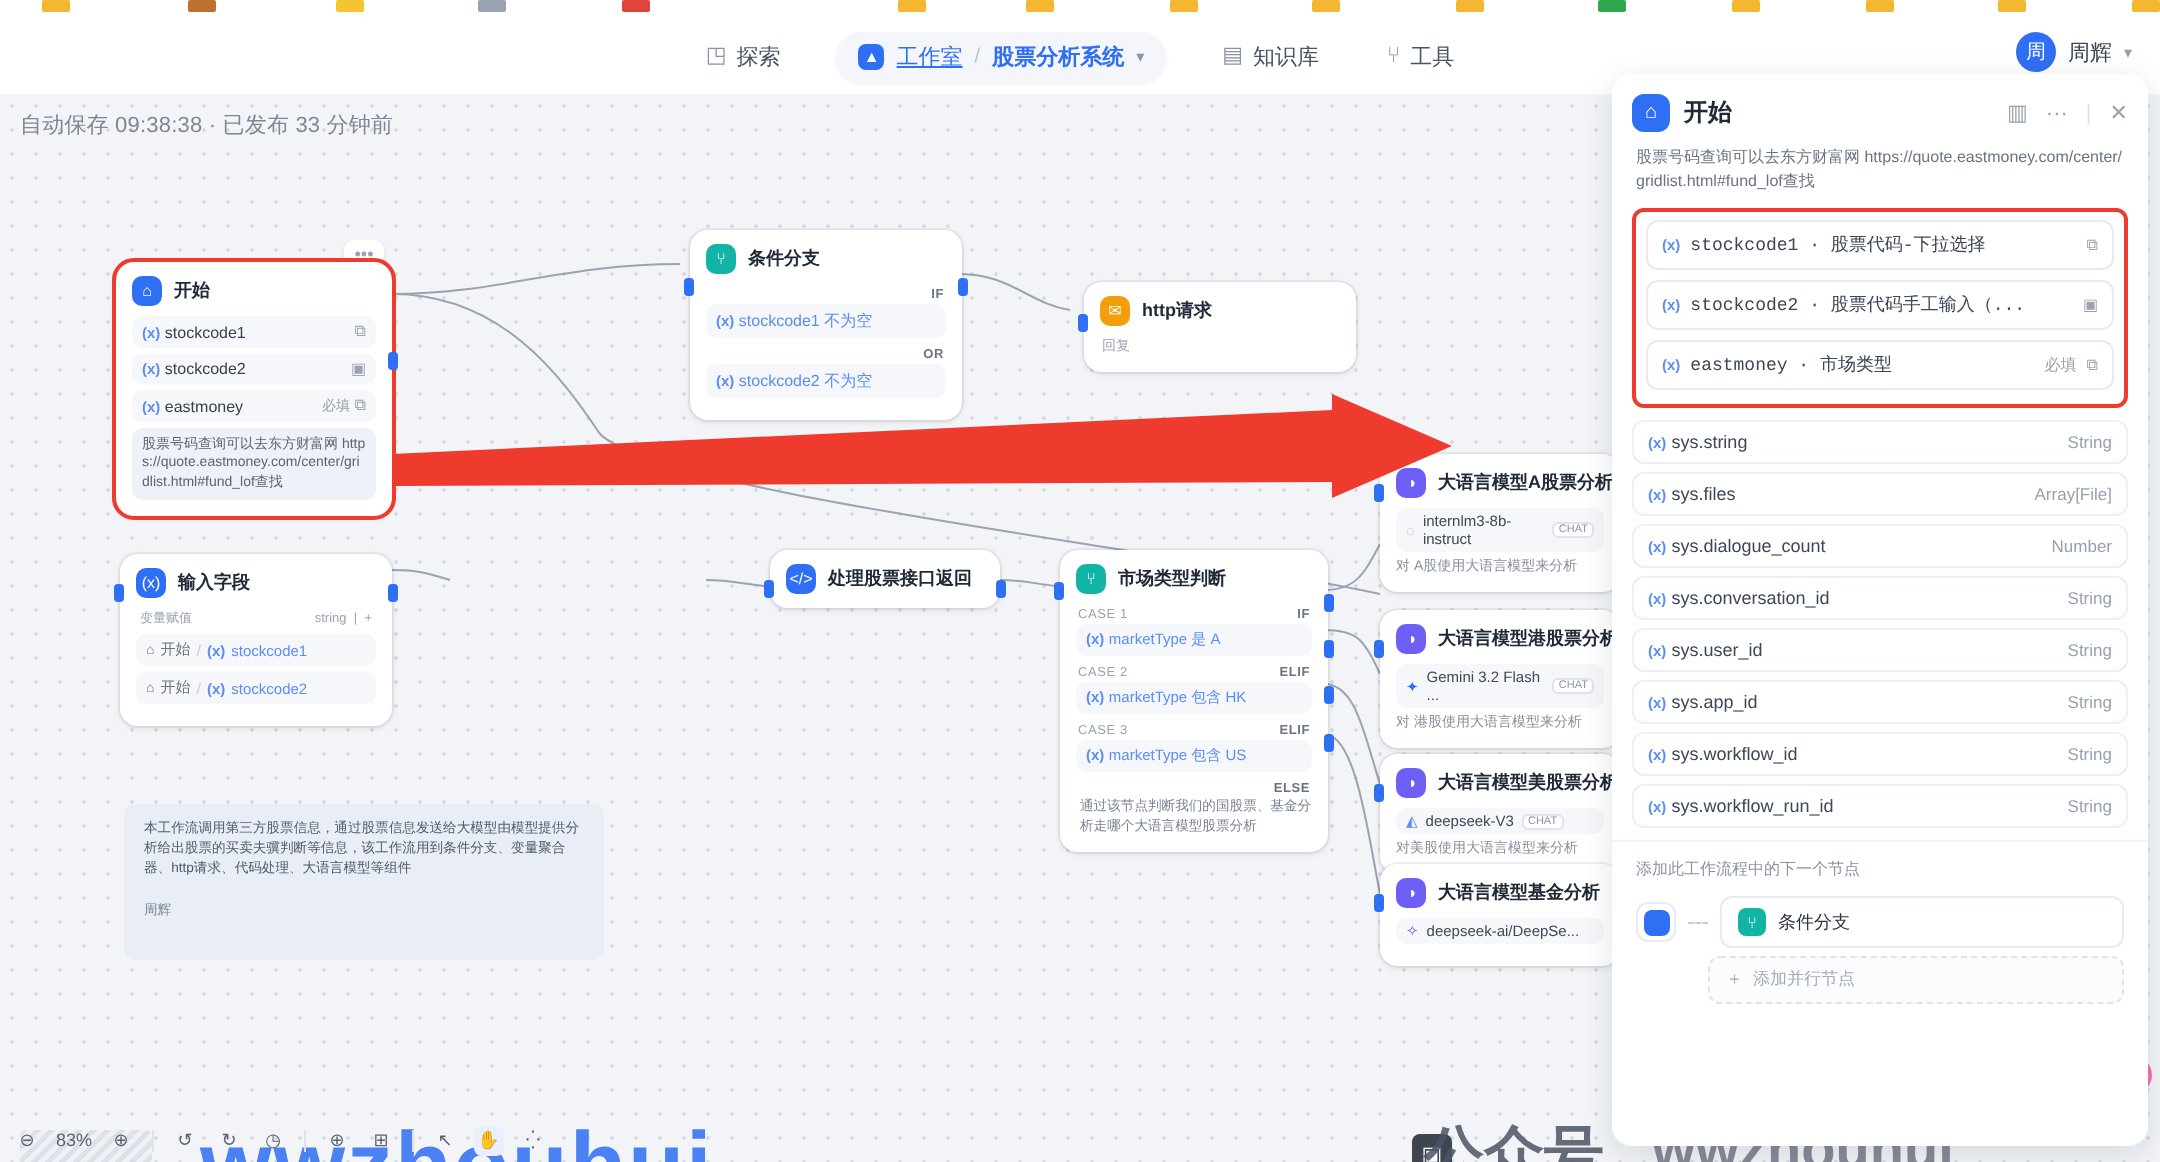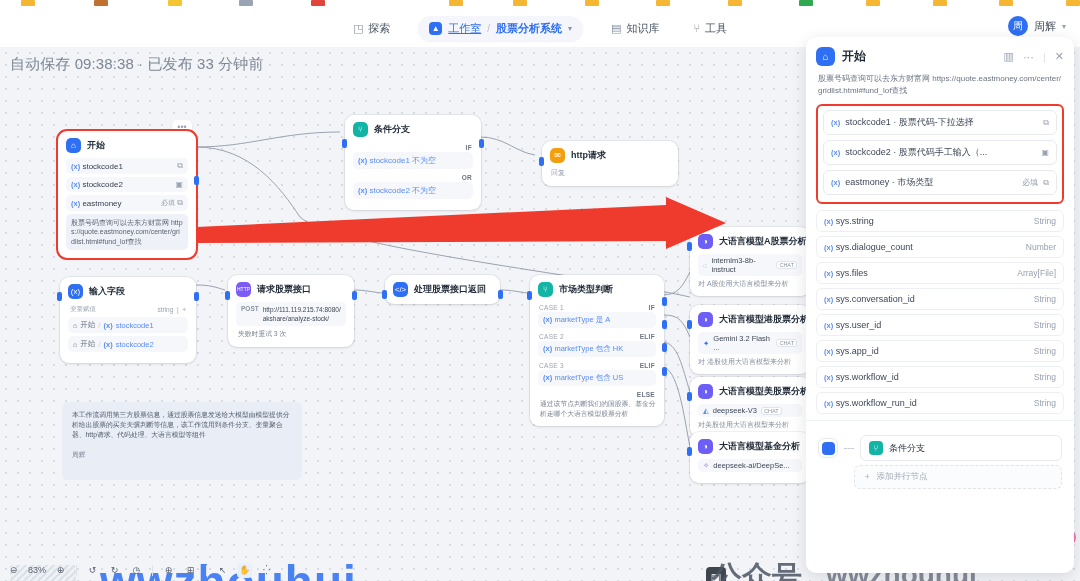--- a/index.html
+++ b/index.html
@@ -57,21 +57,21 @@
   
   .canvas {
     position: absolute; top: 47px; left: 0; width: 1080px; height: 534px;
     background-color: #f2f4f7;
     background-image: radial-gradient(#d7dbe3 1px, transparent 1px);
     background-size: 12px 12px;
     overflow: hidden;
   }
 
   .autosave {
-    position: absolute; left: 10px; top: 8px; font-size: 15px; color: #7e8796;
+    position: absolute; left: 10px; top: 8px; font-size: 11px; color: #7e8796;
     letter-spacing: .1px;
   }
 
   
   .ctrlbar { position: absolute; right: 9px; top: 5px; display: flex; align-items: center; gap: 6px; }
   .cbtn {
     height: 22px; min-width: 22px; background: #fff; border: 1px solid #e3e7ee; border-radius: 6px;
     display: flex; align-items: center; justify-content: center; gap: 4px;
     font-size: 10px; color: #46505f; padding: 0 6px;
     box-shadow: 0 1px 1px rgba(16,24,40,.04);
@@ -154,21 +154,21 @@
   .panel-sub { padding: 3px 12px 8px; font-size: 8px; color: #6b7484; line-height: 1.45; word-break: break-all; }
   .panel-body { padding: 0 10px; }
   .sec-hd { display: flex; align-items: center; justify-content: space-between; font-size: 9px; color: #3d4757; font-weight: 700; padding: 4px 2px 5px; }
   .sec-hd .plus { color: #98a1b0; font-size: 11px; font-weight: 400; }
   .inputs-wrap { border: 2px solid #ef3b2d; border-radius: 6px; padding: 4px 5px 2px; }
   .prow {
     display: flex; align-items: center; gap: 5px;
     background: #fff; border: 1px solid #e7eaf0; border-radius: 6px;
     padding: 5px 7px; margin-bottom: 5px; font-size: 9px; color: #3d4757;
   }
-  .prow .nm { flex: 1; white-space: nowrap; overflow: hidden; text-overflow: ellipsis; }
+  .prow .nm { flex: 1; white-space: nowrap; overflow: hidden; text-overflow: ellipsis; font-family: Liberation Mono, monospace; }
   .prow .tail { color: #9aa3b2; font-size: 8px; display: flex; align-items: center; gap: 5px; }
   .sysrow {
     display: flex; align-items: center; justify-content: space-between;
     background: #fff; border: 1px solid #eceff4; border-radius: 6px;
     padding: 5px 7px; margin-bottom: 4px; font-size: 9px; color: #3d4757;
   }
   .sysrow .ty { color: #98a1b0; font-size: 8.5px; }
   .nextstep { padding: 6px 12px 0; }
   .ns-t { font-size: 9.5px; font-weight: 700; color: #2b3342; }
   .ns-s { font-size: 8px; color: #8a93a3; margin-top: 2px; }
@@ -415,35 +415,20 @@
       </div>
       <div class="port" style="left:-3px; top:15px;"></div>
       <div class="port" style="right:-3px; top:15px;"></div>
     </div>
 
     <div style="position:absolute;left:62px;top:355px;width:240px;height:78px;background:#e8edf6;border-radius:6px;padding:8px 10px">
       <div style="font-size:6.8px;color:#515b6b;line-height:1.5">本工作流调用第三方股票信息，通过股票信息发送给大模型由模型提供分析给出股票的买卖夫骥判断等信息，该工作流用到条件分支、变量聚合器、http请求、代码处理、大语言模型等组件</div>
       <div style="font-size:6.8px;color:#7a8393;margin-top:9px">周辉</div>
     </div>
 
-    <div class="node" style="left:228px; top:228px; width:126px;">
-      <div class="node-hd">
-        <span class="node-ic" style="background:#7c5cf5;font-size:5px">HTTP</span>
-        <span class="node-tt">请求股票接口</span>
-      </div>
-      <div class="fieldrow" style="align-items:flex-start">
-        <span style="display:flex;gap:4px;align-items:flex-start">
-          <span style="font-size:6.5px;color:#8a93a3;font-weight:700">POST</span>
-          <span style="font-size:6.5px;color:#3f4857;line-height:1.4;word-break:break-all">http://111.119.215.74:8080/akshare/analyze-stock/</span>
-        </span>
-      </div>
-      <div style="font-size:6.8px;color:#7a8393;padding-left:2px">失败时重试 3 次</div>
-      <div class="port" style="left:-3px; top:16px;"></div>
-      <div class="port" style="right:-3px; top:16px;"></div>
-    </div>
 
     <div class="node" style="left:385px; top:228px; width:115px; padding-bottom:7px;">
       <div class="node-hd" style="margin-bottom:0">
         <span class="node-ic" style="background:#2f6ff3">&lt;/&gt;</span>
         <span class="node-tt">处理股票接口返回</span>
       </div>
       <div class="port" style="left:-3px; top:15px;"></div>
       <div class="port" style="right:-3px; top:15px;"></div>
     </div>
 
@@ -629,30 +614,30 @@
       <div style="height:6px"></div>
 
       <div>
         <div class="sysrow">
           <span><span class="vx">(x)</span>
           <span>sys.string</span></span>
           <span class="ty">String</span>
         </div>
         <div class="sysrow">
           <span><span class="vx">(x)</span>
+          <span>sys.files</span></span>
+          <span class="ty">Array[File]</span>
+        </div>
+        <div class="sysrow">
+          <span><span class="vx">(x)</span>
           <span>sys.dialogue_count</span></span>
           <span class="ty">Number</span>
         </div>
         <div class="sysrow">
           <span><span class="vx">(x)</span>
-          <span>sys.files</span></span>
-          <span class="ty">Array[File]</span>
-        </div>
-        <div class="sysrow">
-          <span><span class="vx">(x)</span>
           <span>sys.conversation_id</span></span>
           <span class="ty">String</span>
         </div>
         <div class="sysrow">
           <span><span class="vx">(x)</span>
           <span>sys.user_id</span></span>
           <span class="ty">String</span>
         </div>
         <div class="sysrow">
           <span><span class="vx">(x)</span>
@@ -668,20 +653,21 @@
           <span><span class="vx">(x)</span>
           <span>sys.workflow_run_id</span></span>
           <span class="ty">String</span>
         </div>
       </div>
     </div>
 
     <div style="height:1px;background:#eef1f5;margin:6px 0 0"></div>
 
     <div class="nextstep">
+      <div class="ns-s">添加此工作流程中的下一个节点</div>
       <div class="ns-row">
         <div class="ns-sq">
             <i></i>
           </div>
         <div class="ns-dash"></div>
         <div class="ns-card">
           <span class="ic">⑂</span>
           <span>条件分支</span>
         </div>
       </div>

